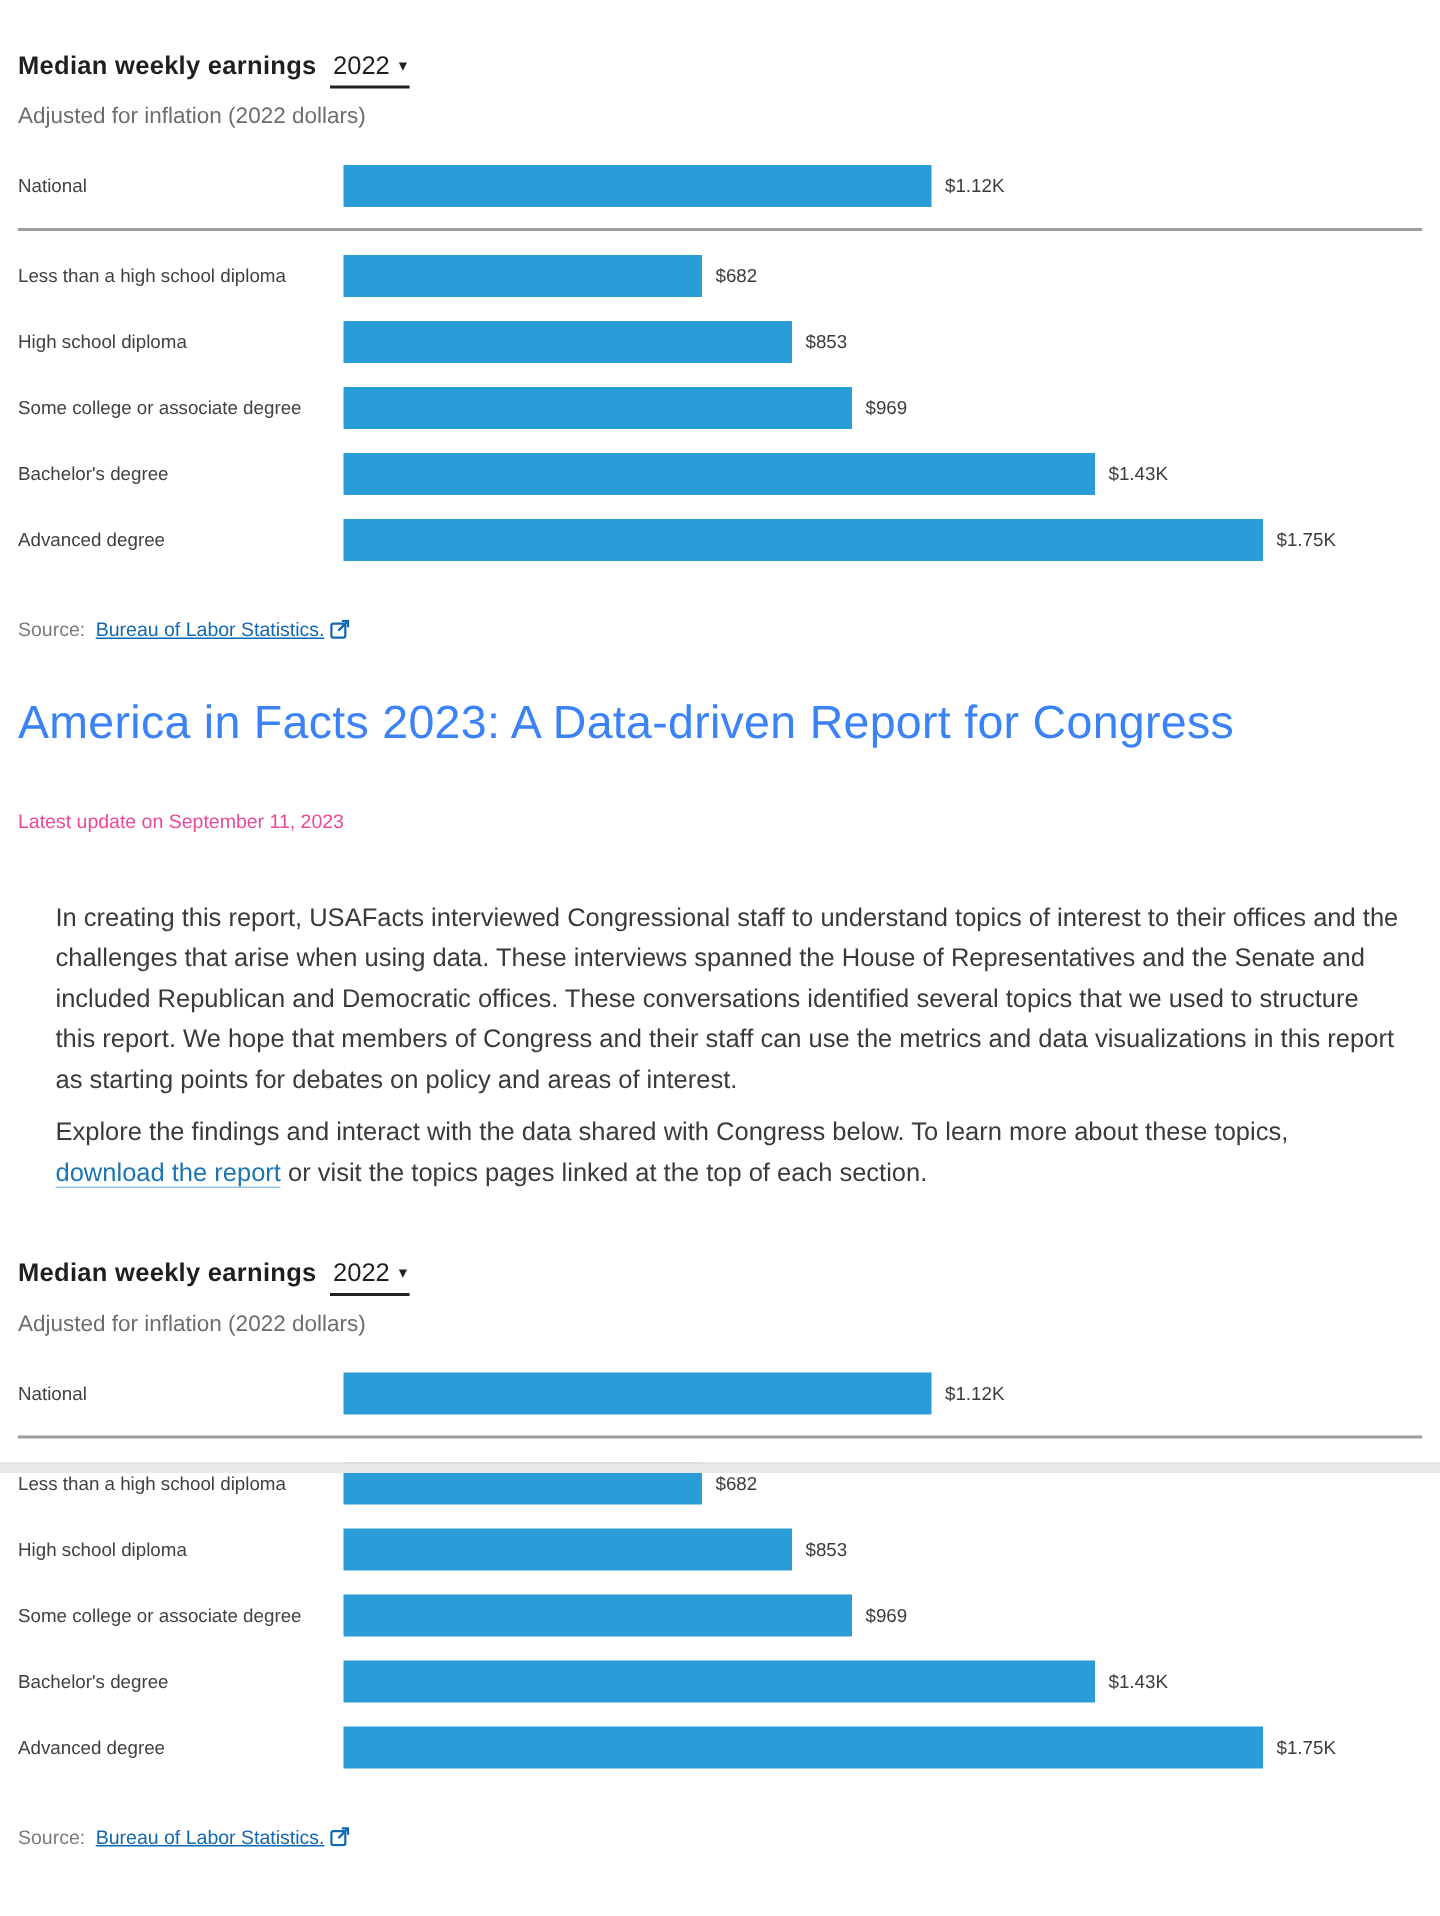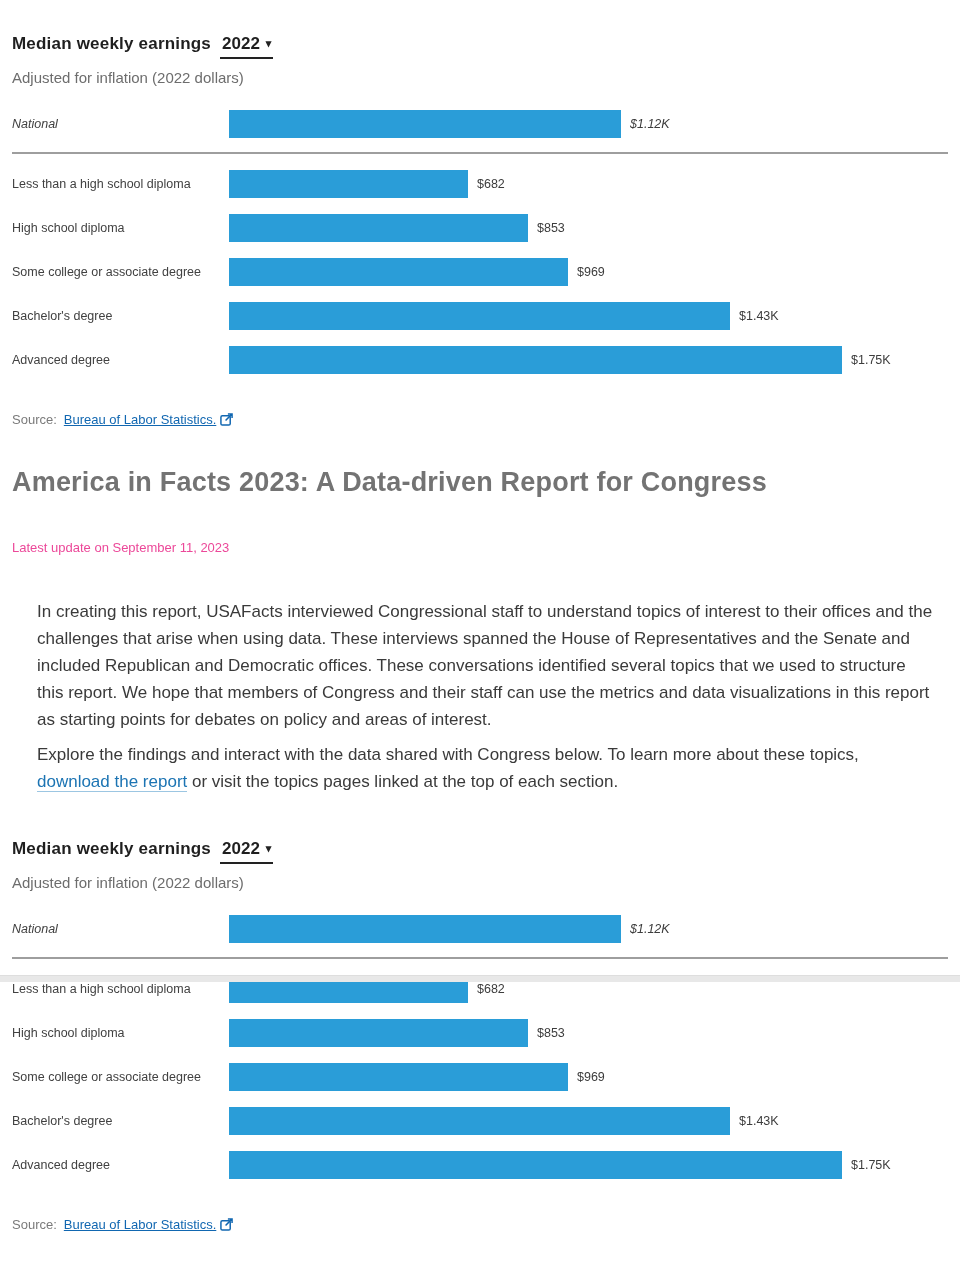--- a/index.html
+++ b/index.html
@@ -11,41 +11,41 @@
   }
   .page{width:960px;height:982px;position:relative;}
 
   
   .chart{padding:0 12px;}
   .chart--first{padding-top:34px;}
   .chart--second{padding-top:44px;}
   .chart-title-row{display:flex;align-items:baseline;gap:9px;margin:0;}
   .chart-title{font-size:17px;font-weight:bold;color:#1f1f1f;letter-spacing:.2px;}
   .year-dropdown{
-    font-size:17px;font-weight:bold;color:#1f1f1f;
+    font-size:17px;font-weight:normal;color:#1f1f1f;
     background:none;border:none;padding:0 2px 3px 2px;cursor:pointer;
     border-bottom:2px solid #222;font-family:inherit;
     display:inline-flex;align-items:baseline;gap:6px;
   }
   .caret{font-size:11px;position:relative;top:-2px;color:#222;}
   .chart-subtitle{font-size:15px;color:#6d6d6d;margin-top:10px;}
   .crow{display:flex;align-items:center;height:44px;}
-  .crow--national{margin-top:16px;font-style:italic;}
+  .crow--national{margin-top:16px;}
   .crow-label{width:201px;flex:0 0 201px;font-size:12.5px;color:#414141;line-height:15px;}
   .bar-area{display:flex;align-items:center;flex:1;height:28px;padding-left:16px;}
   .bar{height:28px;background:#2A9DD8;}
   .bar-value{font-size:12.5px;color:#3c3c3c;margin-left:9px;white-space:nowrap;}
   .national-divider{border:none;border-top:2px solid #9e9e9e;margin:6px 0 8px 0;}
   .source-line{margin-top:30px;font-size:13px;color:#7a7a7a;display:flex;align-items:center;gap:7px;}
   .source-link{color:#1167b1;text-decoration:underline;cursor:pointer;display:inline-flex;align-items:center;gap:4px;}
   .ext-icon{width:13px;height:13px;display:inline-block;}
 
   
   .article{padding:0 12px;}
-  .article-heading{font-size:27px;font-weight:bold;color:#737373;margin:40px 0 0 0;line-height:30px;letter-spacing:.2px;}
+  .article-heading{font-size:31px;font-weight:normal;color:#3b82f6;margin:40px 0 0 0;line-height:30px;letter-spacing:.2px;}
   .article-updated{font-size:13px;color:#ec4899;margin-top:43px;}
   .article p{margin:0 15px 0 25px;font-size:17px;line-height:27px;color:#3a3a3a;}
   .para-1{margin-top:43px !important;}
   .para-2{margin-top:8px !important;}
   .inline-link{color:#1c74b3;text-decoration:none;border-bottom:1px solid #9cc6e2;cursor:pointer;}
 
   
   .footer-strip{position:absolute;left:0;bottom:0;width:100%;height:6px;background:#e8e8e8;border-top:1px solid #dedede;}
 </style>
 </head>

